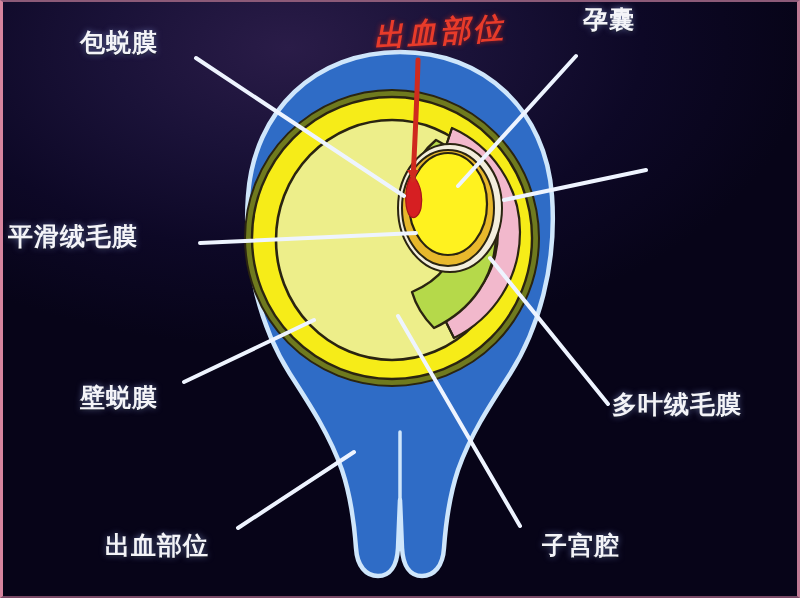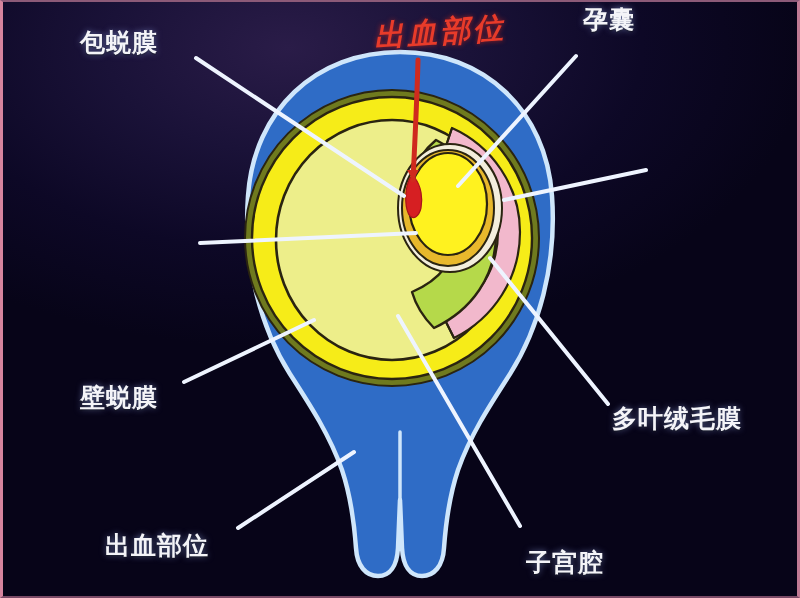--- a/index.html
+++ b/index.html
@@ -157,25 +157,26 @@
       <line x1="238" y1="528" x2="354" y2="452"></line>
       <line x1="520" y1="526" x2="398" y2="316"></line>
     </g>
   </svg>
 
   <div class="label" style="left:80px; top:30px;">包蜕膜</div>
 
   <div class="label" style="left:583px; top:7px;">孕囊</div>
 
 
+  <div class="label" style="left:8px; top:224px;">平滑绒毛膜</div>
 
   <div class="label" style="left:80px; top:385px;">壁蜕膜</div>
 
-  <div class="label" style="left:612px; top:406px;">多叶绒毛膜</div>
+  <div class="label" style="left:612px; top:392px;">多叶绒毛膜</div>
 
   <div class="label" style="left:105px; top:533px;">出血部位</div>
 
-  <div class="label" style="left:526px; top:533px;margin-top:17px;">子宫腔</div>
+  <div class="label" style="left:542px; top:533px;">子宫腔</div>
 
   <div class="hand-label" style="left:374px; top:12px;">出血部位</div>
 
   <div id="frame-border"></div>
 </div>
 
 </body></html>

